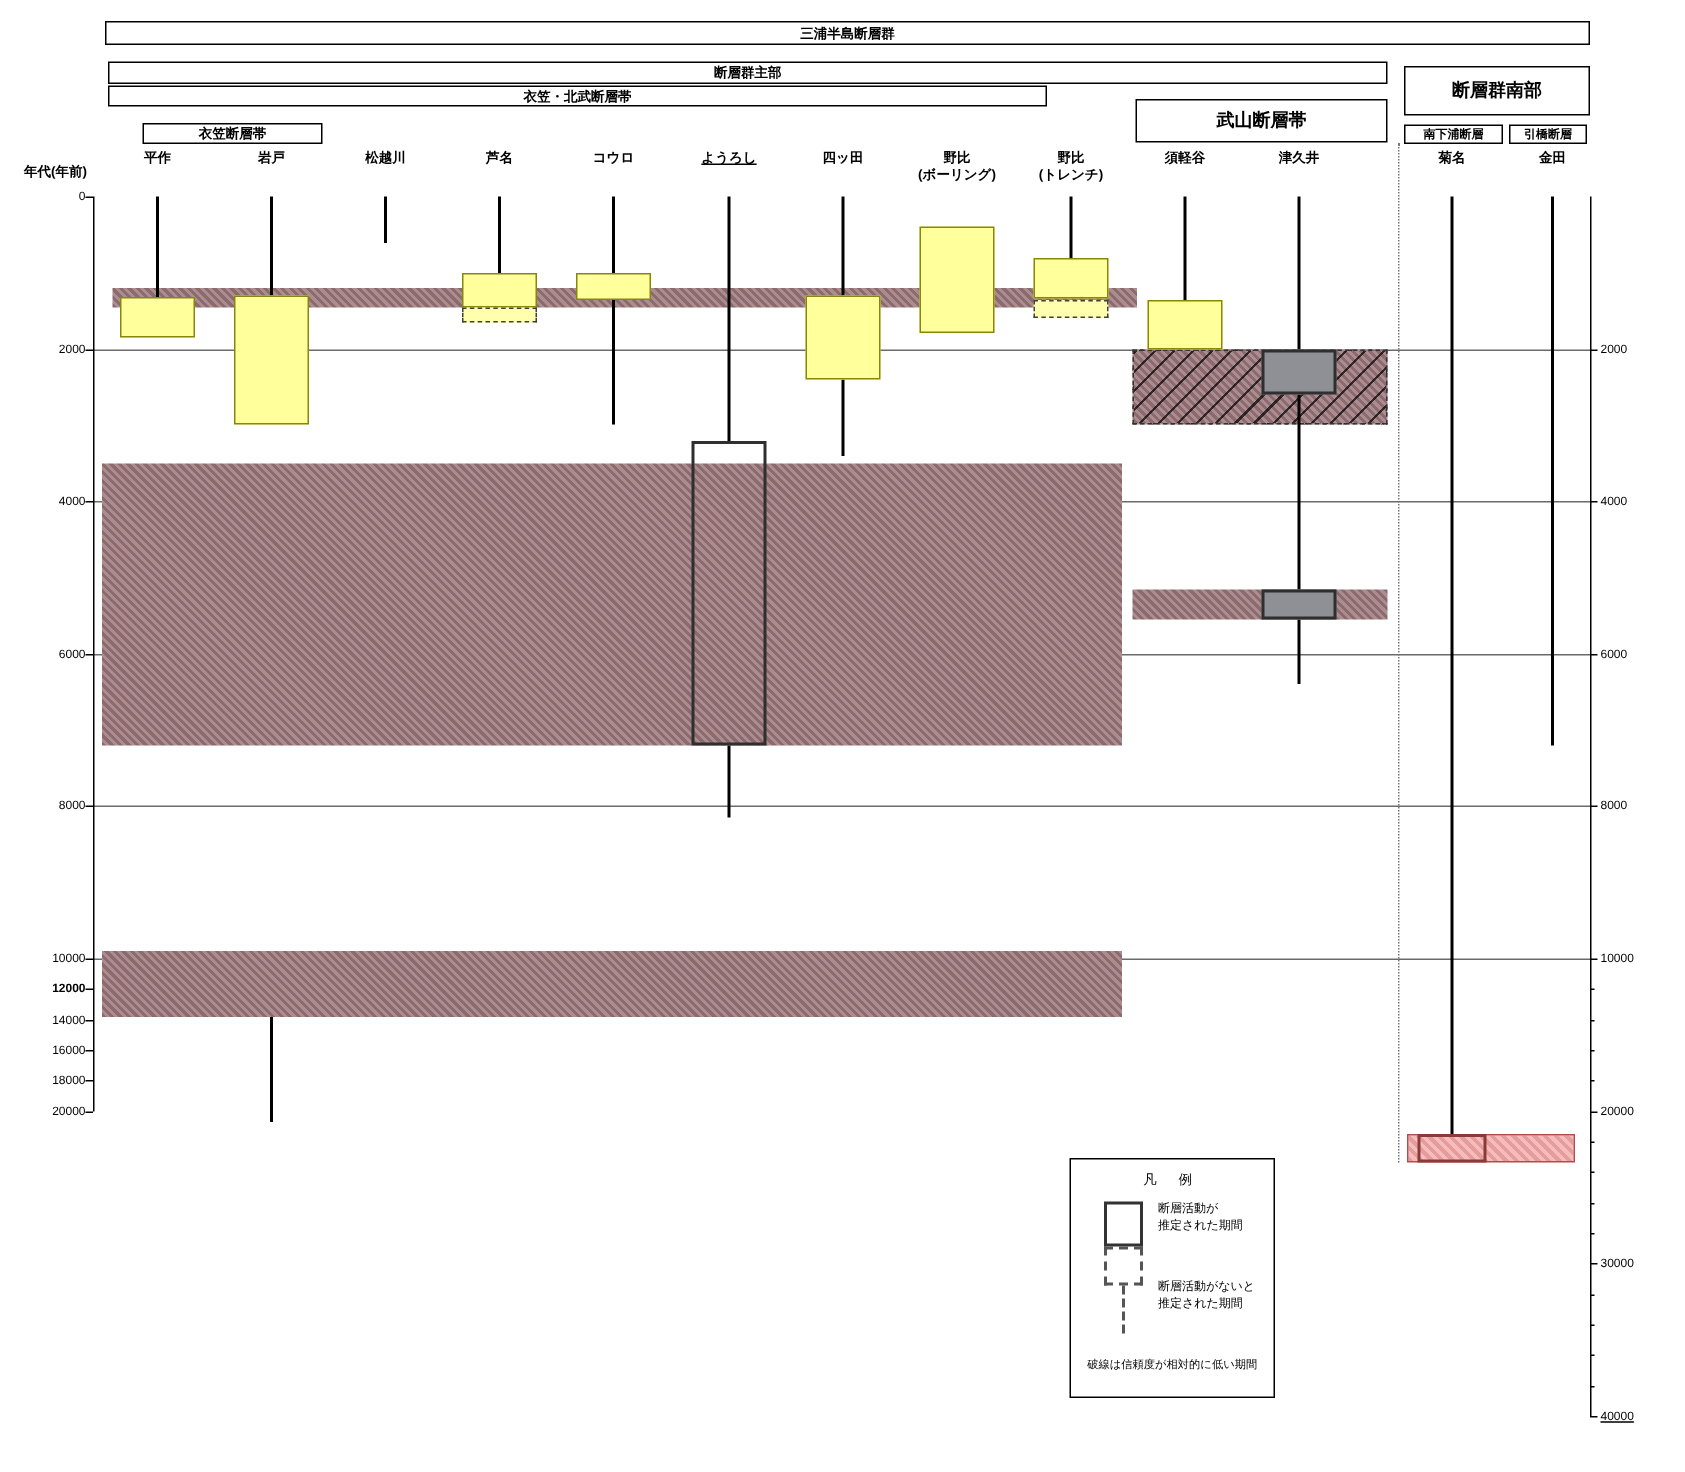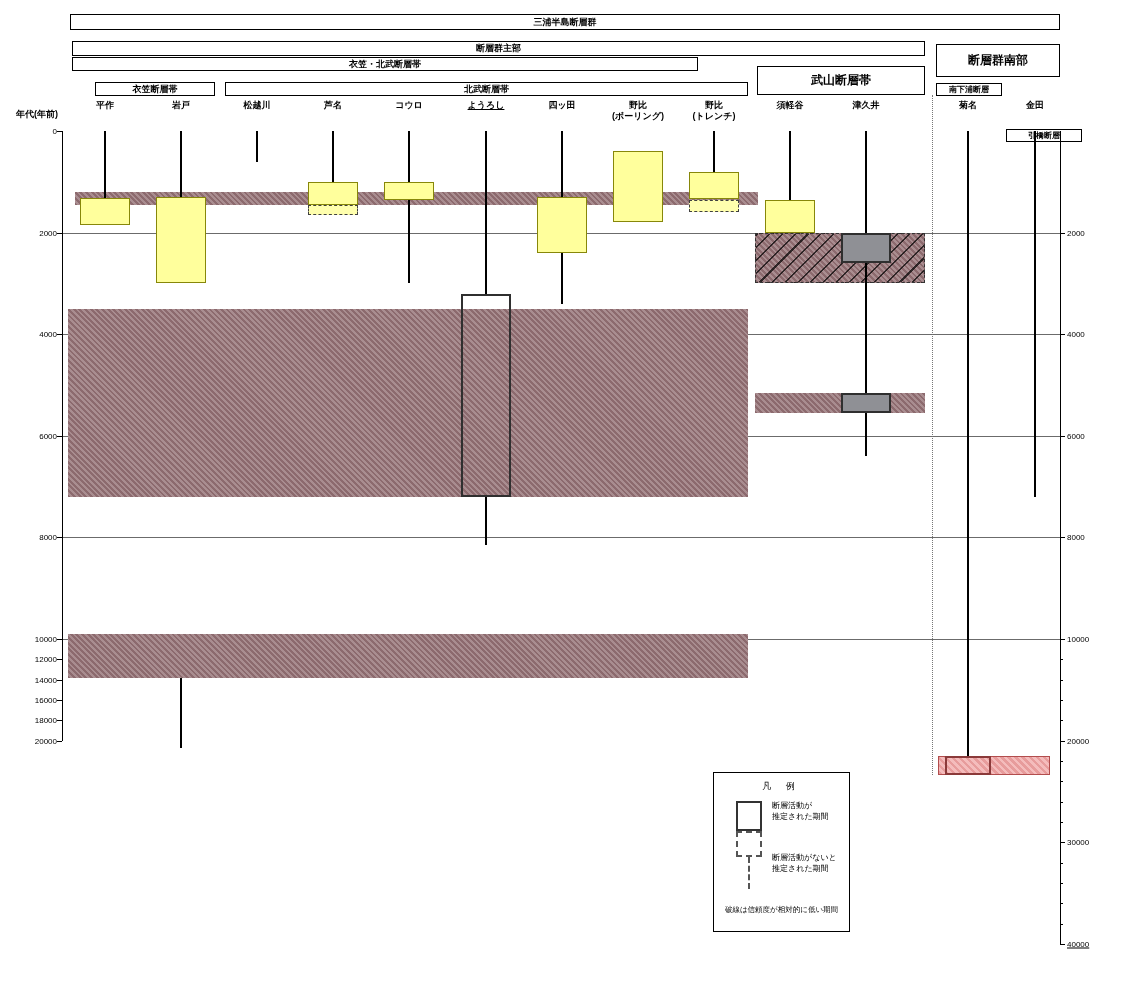--- a/index.html
+++ b/index.html
@@ -51,23 +51,22 @@
 <body>
 
 <div class="page">
 
   <div class="hbox" style="left:70px;top:14px;width:990px;height:16px;">三浦半島断層群</div>
   <div class="hbox" style="left:72px;top:41px;width:853px;height:15px;">断層群主部</div>
   <div class="hbox big" style="left:936px;top:44px;width:124px;height:33px;">断層群南部</div>
   <div class="hbox" style="left:72px;top:57px;width:626px;height:14px;">衣笠・北武断層帯</div>
   <div class="hbox big" style="left:757px;top:66px;width:168px;height:29px;">武山断層帯</div>
   <div class="hbox" style="left:95px;top:82px;width:120px;height:14px;">衣笠断層帯</div>
-  <div class="hbox" style="left:225px;top:82px;width:523px;height:14px;">北武断層帯</div>
   <div class="hbox small" style="left:936px;top:83px;width:66px;height:13px;">南下浦断層</div>
-  <div class="hbox small" style="left:1006px;top:83px;width:76px;height:13px;margin-top:46px;">引橋断層</div>
+  <div class="hbox small" style="left:1006px;top:83px;width:52px;height:13px;">引橋断層</div>
 
   <div class="axis-caption" style="left:16px;top:108px;">年代(年前)</div>
 
   <div class="separator" style="left:932px;top:95px;height:680px;"></div>
 
   <div id="plot" style="position:absolute;left:0;top:0;width:1123px;height:981px;">
       <div class="gridline" style="left: 62px; top: 232.6px; width: 998px;"></div>
       <div class="gridline" style="left: 62px; top: 334.2px; width: 998px;"></div>
       <div class="gridline" style="left: 62px; top: 435.8px; width: 998px;"></div>
       <div class="gridline" style="left: 62px; top: 537.4px; width: 998px;"></div>
@@ -118,21 +117,21 @@
       <div class="ticklabel left" style="left: 15px; top: 232.6px; width: 42px;">2000</div>
       <div class="tickmark" style="left: 57px; top: 334.2px; width: 5px;"></div>
       <div class="ticklabel left" style="left: 15px; top: 334.2px; width: 42px;">4000</div>
       <div class="tickmark" style="left: 57px; top: 435.8px; width: 5px;"></div>
       <div class="ticklabel left" style="left: 15px; top: 435.8px; width: 42px;">6000</div>
       <div class="tickmark" style="left: 57px; top: 537.4px; width: 5px;"></div>
       <div class="ticklabel left" style="left: 15px; top: 537.4px; width: 42px;">8000</div>
       <div class="tickmark" style="left: 57px; top: 639px; width: 5px;"></div>
       <div class="ticklabel left" style="left: 15px; top: 639px; width: 42px;">10000</div>
       <div class="tickmark" style="left: 57px; top: 659.3px; width: 5px;"></div>
-      <div class="ticklabel left" style="left: 15px; top: 659.3px; width: 42px;">12000</div>
+      <div class="ticklabel left" style="left: 15px; top: 659.3px; width: 42px; font-weight: bold;">12000</div>
       <div class="tickmark" style="left: 57px; top: 679.7px; width: 5px;"></div>
       <div class="ticklabel left" style="left: 15px; top: 679.7px; width: 42px;">14000</div>
       <div class="tickmark" style="left: 57px; top: 700px; width: 5px;"></div>
       <div class="ticklabel left" style="left: 15px; top: 700px; width: 42px;">16000</div>
       <div class="tickmark" style="left: 57px; top: 720.3px; width: 5px;"></div>
       <div class="ticklabel left" style="left: 15px; top: 720.3px; width: 42px;">18000</div>
       <div class="tickmark" style="left: 57px; top: 740.7px; width: 5px;"></div>
       <div class="ticklabel left" style="left: 15px; top: 740.7px; width: 42px;">20000</div>
       <div class="tickmark" style="left: 1060px; top: 232.6px; width: 5px;"></div>
       <div class="ticklabel" style="left: 1067px; top: 232.6px; width: 40px;">2000</div>

